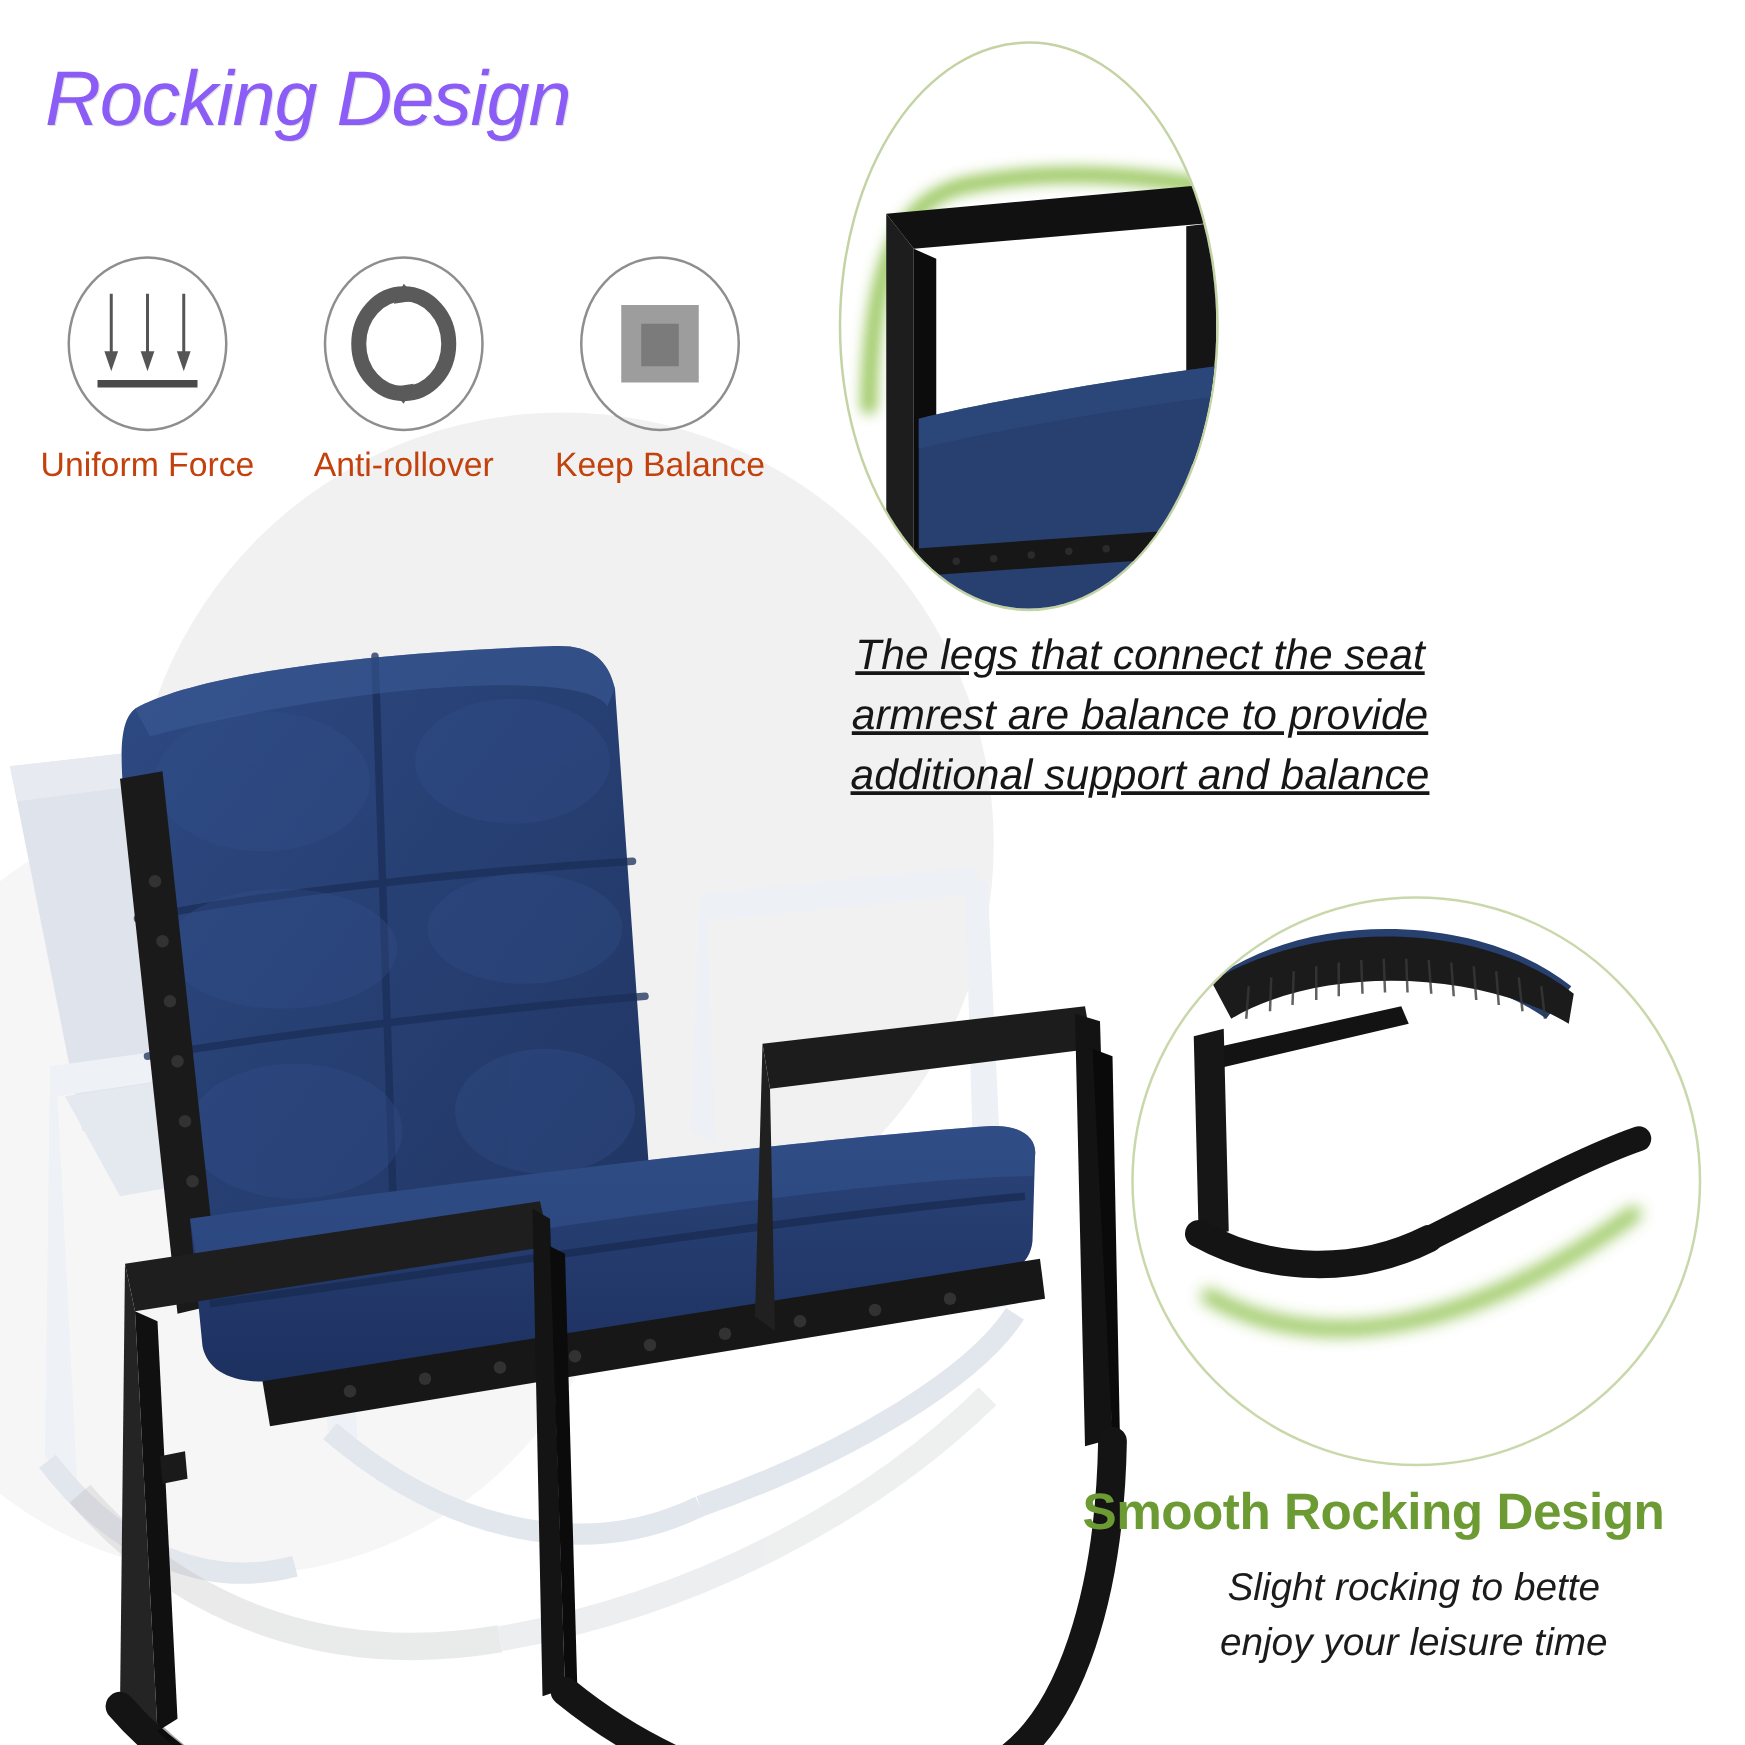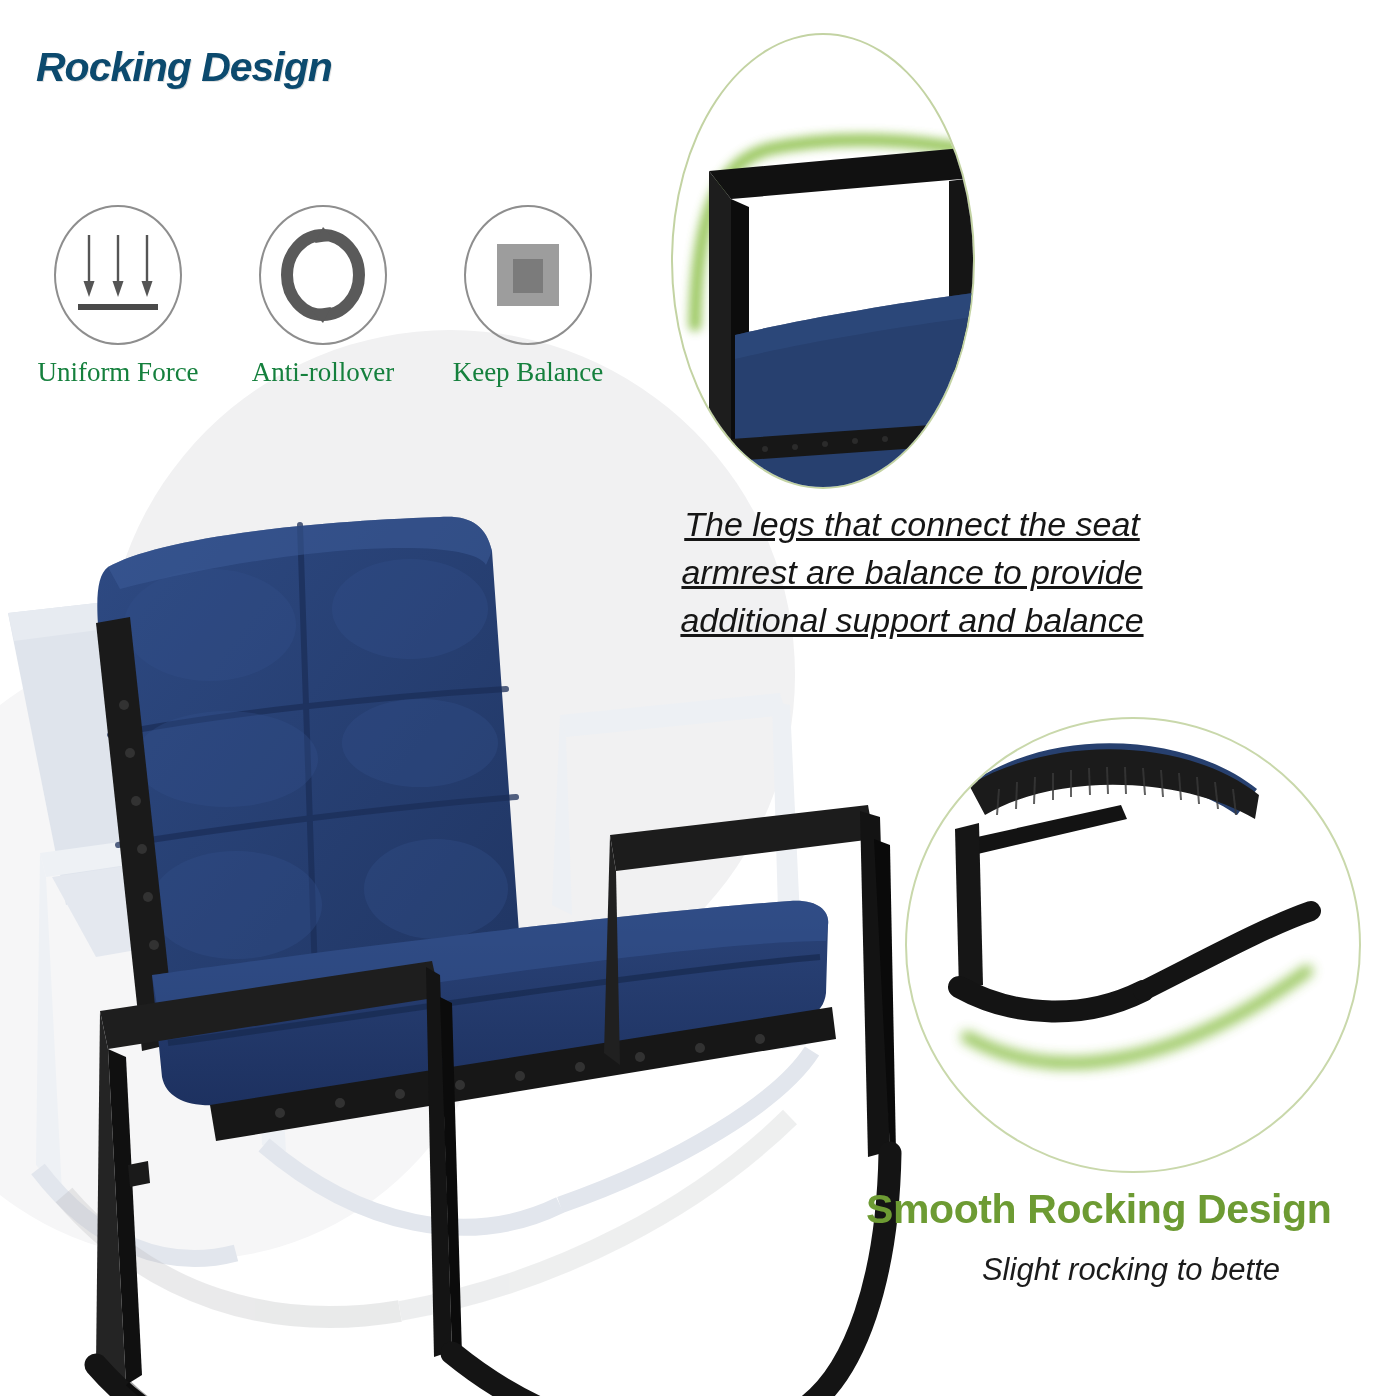--- a/index.html
+++ b/index.html
@@ -6,34 +6,34 @@
   body{width:1396px;height:1396px;overflow:hidden;font-family:"Liberation Sans",sans-serif;}
   #stage{position:relative;width:1396px;height:1396px;background:#ffffff;overflow:hidden;}
 
   
   .bg-circle{position:absolute;left:105px;top:330px;width:690px;height:690px;border-radius:50%;
     background:#f1f1f2;}
   .bg-circle2{position:absolute;left:-120px;top:640px;width:620px;height:620px;border-radius:50%;
     background:#f6f6f7;}
 
   
-  .title{position:absolute;left:36px;top:44px;font-size:41px;font-weight:bold;font-style:italic;
-    color:#0c4a6e;letter-spacing:-1px;white-space:nowrap;
+  .title{position:absolute;left:36px;top:44px;font-size:62px;font-weight:normal;font-style:italic;
+    color:#8b5cf6;letter-spacing:-1px;white-space:nowrap;
     text-shadow:1px 1px 0 rgba(0,0,0,.12);}
 
   
   .feature-row{position:absolute;left:18px;top:205px;width:620px;height:195px;}
   .feature{position:absolute;top:0;width:200px;text-align:center;}
   .feature.f0{left:0px;}
   .feature.f1{left:205px;}
   .feature.f2{left:410px;}
   .fcircle{width:124px;height:136px;border:2px solid #8e8e8e;border-radius:50%;
     margin:0 auto;position:relative;background:transparent;}
-  .flabel{margin-top:12px;font-size:27px;color:#15803d;white-space:nowrap;
-    font-family:Liberation Serif, serif;text-align:center;}
+  .flabel{margin-top:12px;font-size:27px;color:#c2410c;white-space:nowrap;
+    font-family:Liberation Sans, sans-serif;text-align:center;}
 
   
   .uf{position:absolute;left:0;top:0;width:100%;height:100%;}
   
   .ar{position:absolute;left:50%;top:50%;transform:translate(-50%,-50%);}
   
   .kb-outer{position:absolute;left:50%;top:50%;transform:translate(-50%,-50%);
     width:62px;height:62px;background:#9d9d9d;}
   .kb-inner{position:absolute;left:50%;top:52%;transform:translate(-50%,-50%);
     width:30px;height:34px;background:#7b7b7b;}
@@ -312,15 +312,16 @@
       <path d="M128 878 C180 928 250 946 320 934" fill="none" stroke="#000" stroke-width="6" opacity=".35"></path>
 
       <path d="M452 848 C560 936 690 958 790 912" fill="none" stroke="#141414" stroke-width="23" stroke-linecap="round"></path>
       <path d="M790 912 C860 878 888 760 890 648" fill="none" stroke="#141414" stroke-width="23" stroke-linecap="round"></path>
     </g>
   </svg>
 
   <div class="green-head">Smooth Rocking Design</div>
   <div class="green-sub">
     <div>Slight rocking to bette</div>
+    <div>enjoy your leisure time</div>
   </div>
 
 </div>
 
 </body></html>

